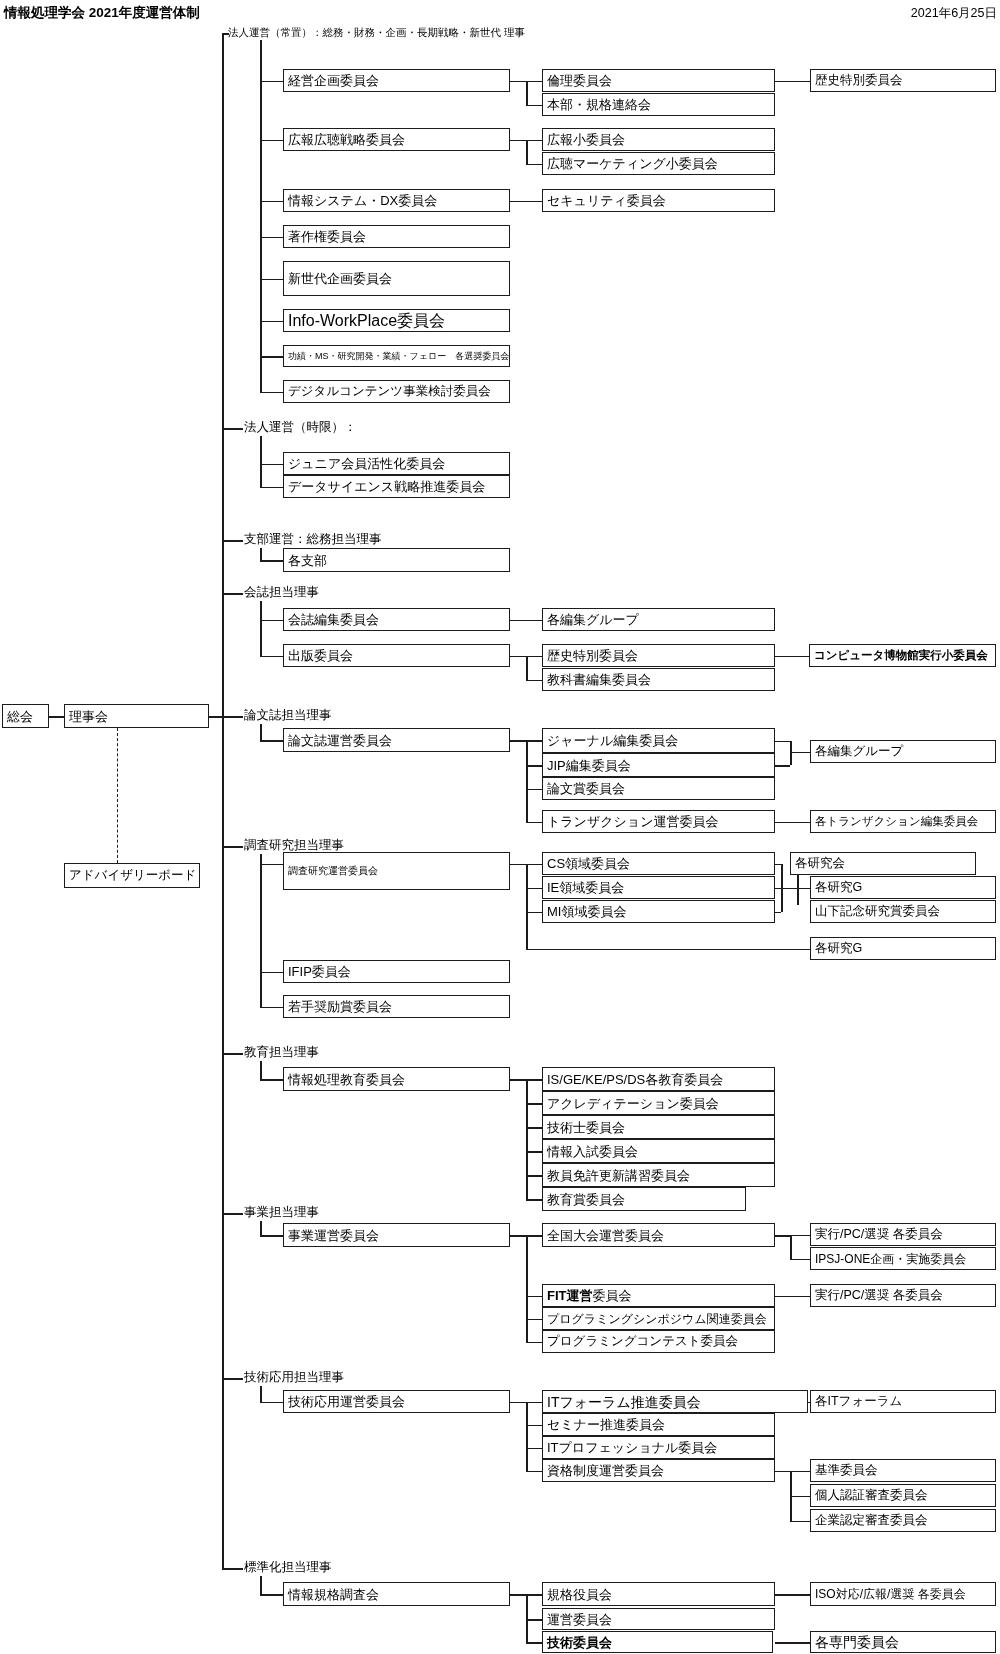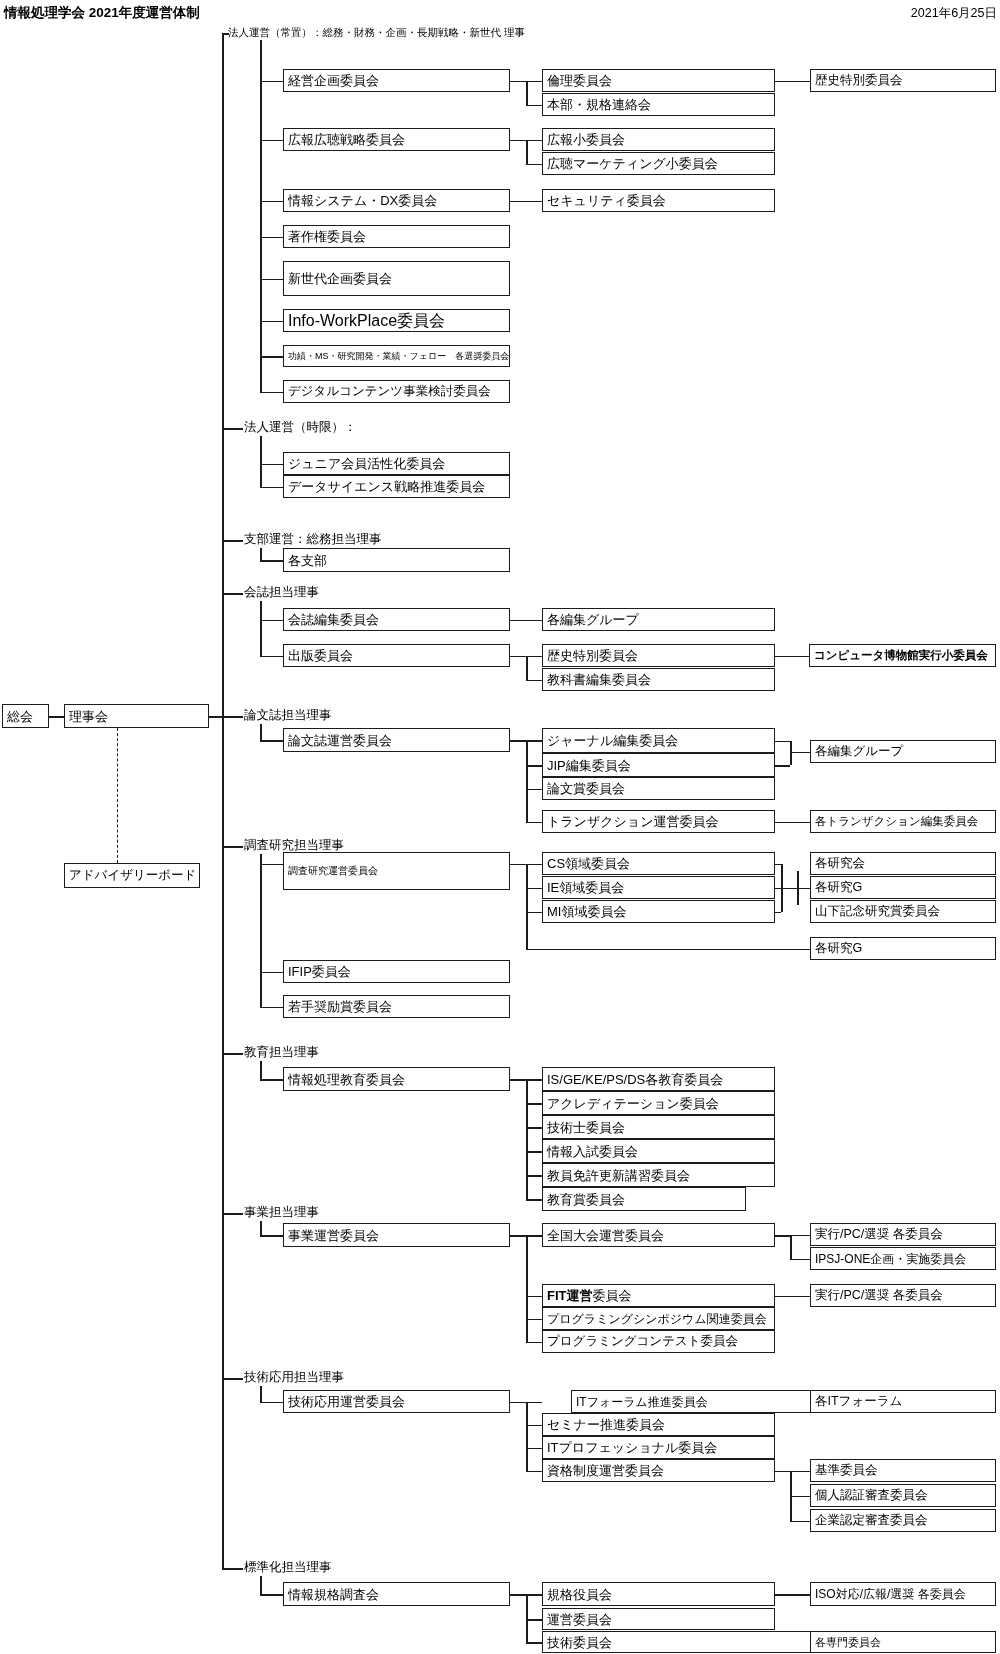--- a/index.html
+++ b/index.html
@@ -177,21 +177,21 @@
       <div class="box" style="left: 542px; top: 728px; width: 233px; height: 25px; font-size: 13px;">ジャーナル編集委員会</div>
       <div class="box" style="left: 542px; top: 753px; width: 233px; height: 24px; font-size: 13px;">JIP編集委員会</div>
       <div class="box" style="left: 542px; top: 777px; width: 233px; height: 23px; font-size: 13px;">論文賞委員会</div>
       <div class="box" style="left: 810px; top: 740px; width: 186px; height: 23px; font-size: 12.5px;">各編集グループ</div>
       <div class="box" style="left: 542px; top: 810px; width: 233px; height: 23px; font-size: 13px;">トランザクション運営委員会</div>
       <div class="box" style="left: 810px; top: 810px; width: 186px; height: 23px; font-size: 11.5px;">各トランザクション編集委員会</div>
       <div class="box" style="left: 283px; top: 852px; width: 227px; height: 38px; font-size: 10px;">調査研究運営委員会</div>
       <div class="box" style="left: 542px; top: 852px; width: 233px; height: 23px; font-size: 13px;">CS領域委員会</div>
       <div class="box" style="left: 542px; top: 876px; width: 233px; height: 23px; font-size: 13px;">IE領域委員会</div>
       <div class="box" style="left: 542px; top: 900px; width: 233px; height: 23px; font-size: 13px;">MI領域委員会</div>
-      <div class="box" style="left: 810px; top: 852px; width: 186px; height: 23px; font-size: 12.5px;">各研究会</div>
+      <div class="box" style="left: 790px; top: 852px; width: 186px; height: 23px; font-size: 12.5px;">各研究会</div>
       <div class="box" style="left: 810px; top: 876px; width: 186px; height: 23px; font-size: 12.5px;">各研究G</div>
       <div class="box" style="left: 810px; top: 900px; width: 186px; height: 23px; font-size: 12.5px;">山下記念研究賞委員会</div>
       <div class="box" style="left: 810px; top: 937px; width: 186px; height: 23px; font-size: 12.5px;">各研究G</div>
       <div class="box" style="left: 283px; top: 960px; width: 227px; height: 23px; font-size: 13px;">IFIP委員会</div>
       <div class="box" style="left: 283px; top: 995px; width: 227px; height: 23px; font-size: 13px;">若手奨励賞委員会</div>
       <div class="box" style="left: 283px; top: 1067px; width: 227px; height: 24px; font-size: 13px;">情報処理教育委員会</div>
       <div class="box" style="left: 542px; top: 1067px; width: 233px; height: 24px; font-size: 13px;">IS/GE/KE/PS/DS各教育委員会</div>
       <div class="box" style="left: 542px; top: 1091px; width: 233px; height: 24px; font-size: 13px;">アクレディテーション委員会</div>
       <div class="box" style="left: 542px; top: 1115px; width: 233px; height: 24px; font-size: 13px;">技術士委員会</div>
       <div class="box" style="left: 542px; top: 1139px; width: 233px; height: 24px; font-size: 13px;">情報入試委員会</div>
@@ -199,28 +199,28 @@
       <div class="box" style="left: 542px; top: 1187px; width: 204px; height: 24px; font-size: 13px;">教育賞委員会</div>
       <div class="box" style="left: 283px; top: 1223px; width: 227px; height: 24px; font-size: 13px;">事業運営委員会</div>
       <div class="box" style="left: 542px; top: 1223px; width: 233px; height: 24px; font-size: 13px;">全国大会運営委員会</div>
       <div class="box" style="left: 810px; top: 1223px; width: 186px; height: 23px; font-size: 12.5px;">実行/PC/選奨 各委員会</div>
       <div class="box" style="left: 810px; top: 1247px; width: 186px; height: 23px; font-size: 12px;">IPSJ-ONE企画・実施委員会</div>
       <div class="box" style="left: 542px; top: 1284px; width: 233px; height: 23px; font-size: 13px;"><b>FIT運営</b>委員会</div>
       <div class="box" style="left: 810px; top: 1284px; width: 186px; height: 23px; font-size: 12.5px;">実行/PC/選奨 各委員会</div>
       <div class="box" style="left: 542px; top: 1307px; width: 233px; height: 23px; font-size: 12px;">プログラミングシンポジウム関連委員会</div>
       <div class="box" style="left: 542px; top: 1330px; width: 233px; height: 23px; font-size: 12.5px;">プログラミングコンテスト委員会</div>
       <div class="box" style="left: 283px; top: 1390px; width: 227px; height: 23px; font-size: 13px;">技術応用運営委員会</div>
-      <div class="box" style="left: 542px; top: 1390px; width: 266px; height: 23px; font-size: 12px; margin-left: 29px;">ITフォーラム推進委員会</div>
+      <div class="box" style="left: 542px; top: 1390px; width: 266px; height: 23px; font-size: 14px;">ITフォーラム推進委員会</div>
       <div class="box" style="left: 810px; top: 1390px; width: 186px; height: 23px; font-size: 12.5px;">各ITフォーラム</div>
       <div class="box" style="left: 542px; top: 1413px; width: 233px; height: 23px; font-size: 13px;">セミナー推進委員会</div>
       <div class="box" style="left: 542px; top: 1436px; width: 233px; height: 23px; font-size: 13px;">ITプロフェッショナル委員会</div>
       <div class="box" style="left: 542px; top: 1459px; width: 233px; height: 23px; font-size: 13px;">資格制度運営委員会</div>
       <div class="box" style="left: 810px; top: 1459px; width: 186px; height: 23px; font-size: 12.5px;">基準委員会</div>
       <div class="box" style="left: 810px; top: 1484px; width: 186px; height: 23px; font-size: 12.5px;">個人認証審査委員会</div>
       <div class="box" style="left: 810px; top: 1509px; width: 186px; height: 23px; font-size: 12.5px;">企業認定審査委員会</div>
       <div class="box" style="left: 283px; top: 1582px; width: 227px; height: 24px; font-size: 13px;">情報規格調査会</div>
       <div class="box" style="left: 542px; top: 1582px; width: 233px; height: 24px; font-size: 13px;">規格役員会</div>
       <div class="box" style="left: 810px; top: 1582px; width: 186px; height: 24px; font-size: 12px; text-align: center;">ISO対応/広報/選奨 各委員会</div>
       <div class="box" style="left: 542px; top: 1608px; width: 233px; height: 22px; font-size: 13px;">運営委員会</div>
-      <div class="box" style="left: 542px; top: 1631px; width: 269px; height: 22px; font-size: 13px;">技術委員会</div>
-      <div class="box" style="left: 810px; top: 1631px; width: 186px; height: 22px; font-size: 11px;">各専門委員会</div>
+      <div class="box" style="left: 542px; top: 1631px; width: 231px; height: 22px; font-size: 13px; font-weight: bold;">技術委員会</div>
+      <div class="box" style="left: 810px; top: 1631px; width: 186px; height: 22px; font-size: 14px;">各専門委員会</div>
     </div>
 </div>
 
 </body></html>

